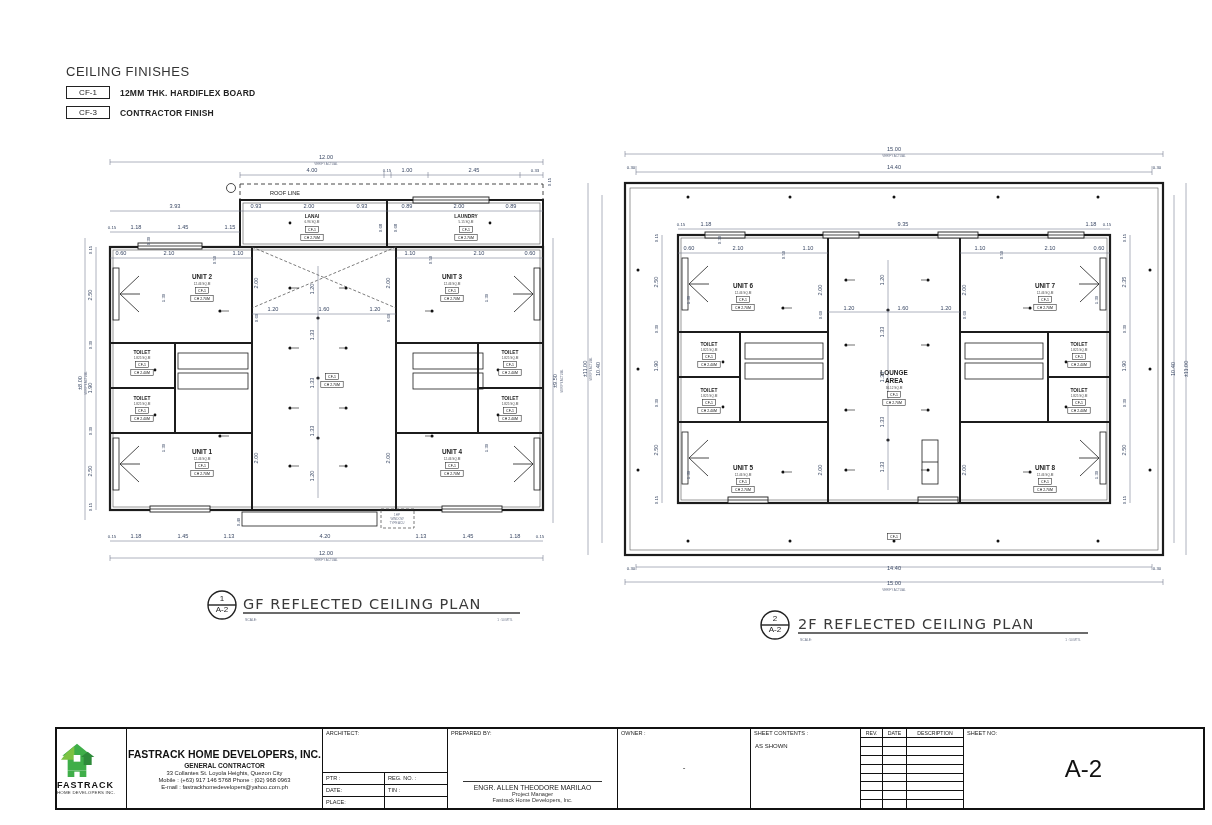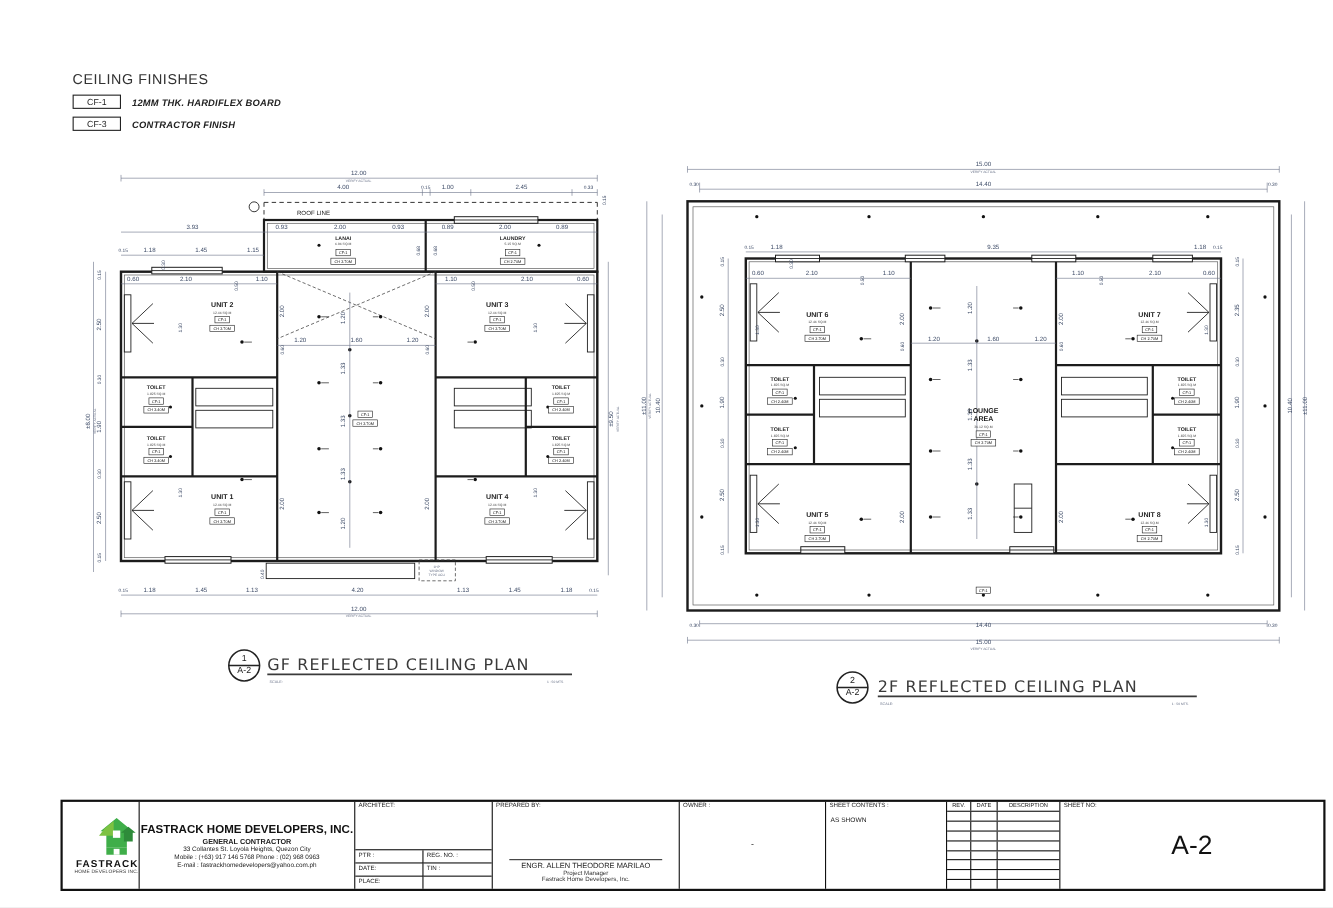--- a/index.html
+++ b/index.html
@@ -2,21 +2,21 @@
 <html><head>
 <meta charset="utf-8">
 <style>
   html,body{margin:0;padding:0;background:#e8e8e8;font-family:"Liberation Sans",sans-serif;}
   #sheet{position:relative;width:1212px;height:825px;background:#ffffff;overflow:hidden;margin:0 auto;}
   
   .legend{position:absolute;left:66px;top:48px;color:#222;margin-top:16px;}
   .legend-title{font-size:13px;letter-spacing:.5px;color:#333;margin-bottom:7px;}
   .legend-row{display:flex;align-items:center;margin-bottom:7px;}
   .cf-tag{display:inline-block;border:1.3px solid #222;font-size:8px;padding:1px 8px;margin-right:10px;min-width:26px;text-align:center;color:#222;}
-  .cf-label{font-size:8.5px;font-weight:bold;color:#222;letter-spacing:.2px;font-style:italic;}
+  .cf-label{font-size:8.5px;font-weight:bold;color:#222;letter-spacing:.2px;}
   
   .plan{position:absolute;}
   svg{overflow:visible;}
   .w25{fill:#fff;stroke:#1c1c1c;stroke-width:2.2;}
   .w20{fill:none;stroke:#1c1c1c;stroke-width:2;}
   .wln{stroke:#1c1c1c;stroke-width:2;fill:none;}
   .thin{stroke:#555;stroke-width:.6;fill:none;}
   .dl{stroke:#6a7389;stroke-width:.55;fill:none;}
   .dash{stroke:#333;stroke-width:.9;fill:none;stroke-dasharray:4 3;}
   .dash2{stroke:#444;stroke-width:.7;fill:none;stroke-dasharray:3 2;}
@@ -37,21 +37,21 @@
   .t-tag{font-size:3.5px;fill:#111;}
   .t-callout{font-size:8px;fill:#222;}
   .t-plantitle{font-size:14.5px;letter-spacing:1px;text-anchor:start;fill:#3a3a3a;font-family:"DejaVu Sans",sans-serif;}
   .callout-c{fill:none;stroke:#222;stroke-width:1.4;}
   .titleln{stroke:#3a3a3a;stroke-width:1.6;}
   
   .tblock{position:absolute;left:55px;top:727px;width:1150px;height:83px;border:2px solid #111;display:flex;background:#fff;color:#222;box-sizing:border-box;}
   .tcell{border-right:1.4px solid #111;position:relative;box-sizing:border-box;height:100%;}
   .tcell:last-child{border-right:none;}
   .clabel{position:absolute;top:1px;left:3px;font-size:5.6px;color:#222;}
-  .logo-cell{width:70px;display:flex;flex-direction:column;align-items:flex-end;justify-content:center;}
+  .logo-cell{width:70px;display:flex;flex-direction:column;align-items:flex-start;justify-content:center;}
   .logo-name{font-size:9px;font-weight:bold;letter-spacing:1px;color:#111;}
   .logo-sub{font-size:4.4px;color:#333;letter-spacing:.2px;}
   .comp-cell{width:196px;display:flex;flex-direction:column;align-items:center;justify-content:center;text-align:center;}
   .comp-name{font-size:10.5px;font-weight:bold;color:#111;}
   .comp-type{font-size:6.6px;font-weight:bold;margin-top:2px;}
   .comp-line{font-size:5.8px;margin-top:1px;color:#222;}
   .arch-cell{width:125px;}
   .arch-grid{position:absolute;bottom:0;left:0;right:0;display:grid;grid-template-columns:62px 1fr;border-top:1px solid #111;}
   .arch-grid>div{font-size:5.6px;padding:2px 3px;border-bottom:1px solid #111;border-right:1px solid #111;height:7px;}
   .arch-grid>div:nth-child(2n){border-right:none;}

